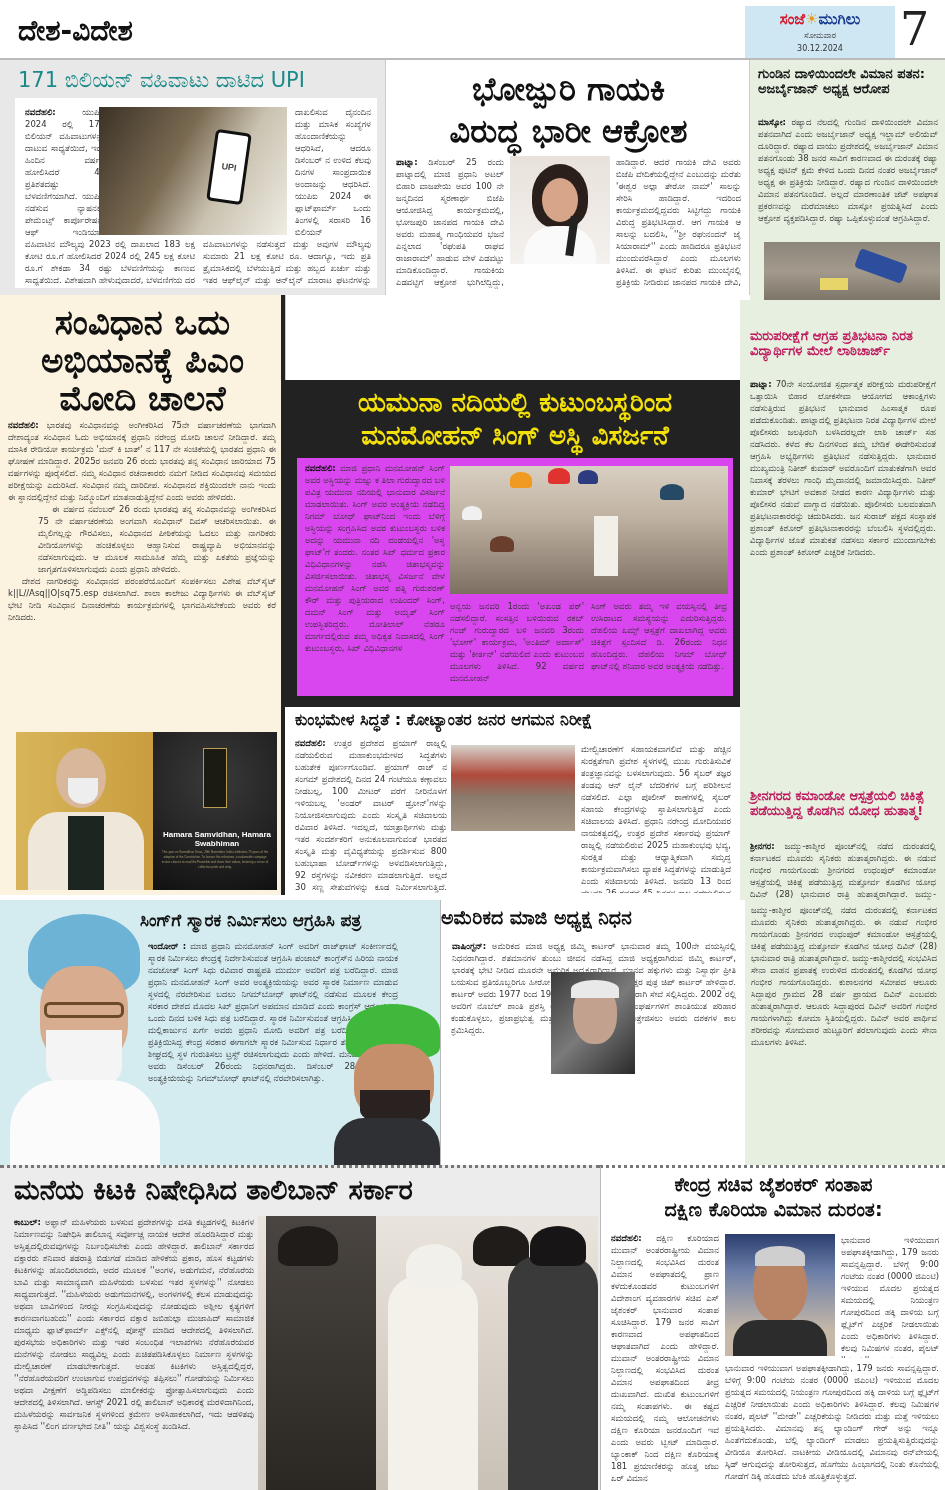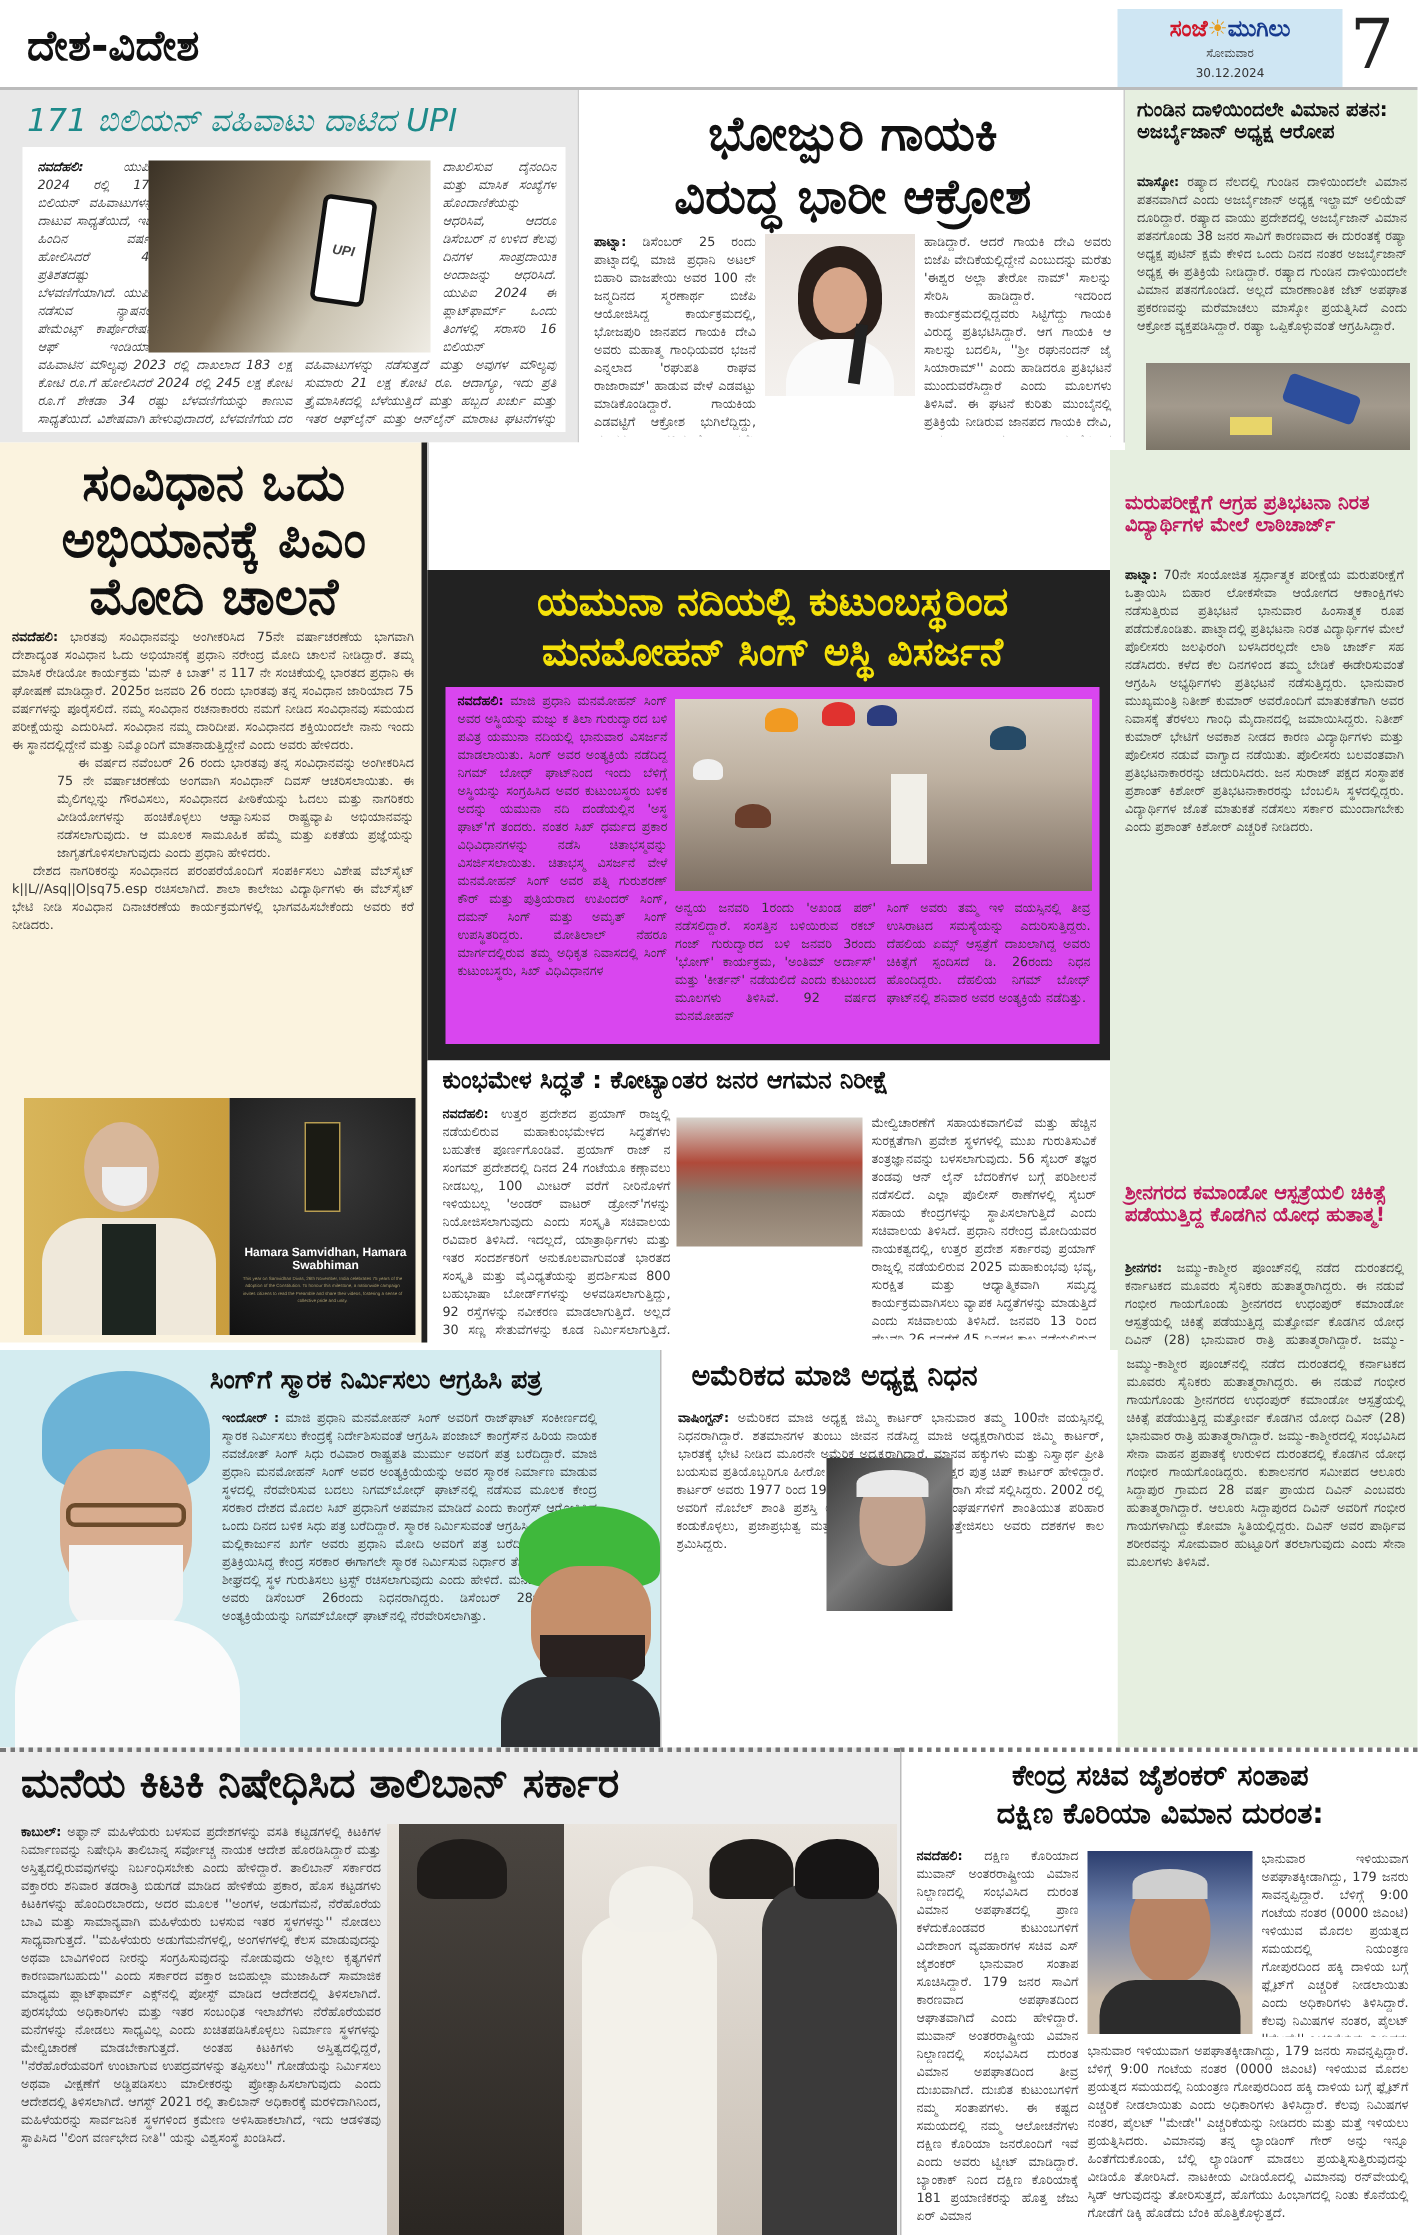--- a/index.html
+++ b/index.html
@@ -14,21 +14,21 @@
   .page-no { left: 900px; top: 2px; font-family: "DejaVu Serif", serif; font-size: 46px; color: #222; }
   .topline { left: 0; top: 58px; width: 945px; height: 2px; background: #bbb; }
 
   .box { position: absolute; overflow: hidden; }
   .body-text { font-size: 8.5px; line-height: 12px; color: #333; text-align: justify; }
   .body-text b { color: #111; }
   .img { position: absolute; overflow: hidden; }
   .caption-en { color: #fff; font-family: "Liberation Sans", sans-serif; font-weight: bold; }
 
   
-  #upi { left: 0; top: 60px; width: 385px; height: 235px; background: #e8e8e8; font-style: italic; }
+  #upi { left: 0; top: 60px; width: 385px; height: 235px; background: #e8e8e8; }
   #upi .hl { position: absolute; left: 18px; top: 8px; font-size: 21px; color: #1d8a8a; white-space: nowrap; }
   #upi .inner { position: absolute; left: 15px; top: 38px; width: 362px; height: 190px; background: #fff; }
   
   #bhoj { left: 385px; top: 60px; width: 365px; height: 235px; background: #fff; border-left: 1px solid #ccc; border-right: 1px solid #ccc; }
   #bhoj .hl { position: absolute; left: 0; width: 365px; top: 8px; text-align: center; font-size: 32px; line-height: 42px; font-weight: bold; color: #111; }
   
   #azer { left: 750px; top: 60px; width: 195px; height: 240px; background: #e6efe0; }
   #azer .hl { position: absolute; left: 8px; top: 6px; font-size: 13px; line-height: 15px; font-weight: bold; color: #111; }
 
   
@@ -43,21 +43,21 @@
   #kumbh .hl { position: absolute; left: 10px; top: 3px; font-size: 16px; font-weight: bold; color: #111; white-space: nowrap; }
   
   #patna { left: 740px; top: 300px; width: 205px; height: 600px; background: #e6efe0; }
   #patna .hl { position: absolute; left: 10px; font-size: 13px; line-height: 15px; font-weight: bold; color: #be185d; }
 
   
   #memorial { left: 0; top: 900px; width: 440px; height: 265px; background: #d4ecf0; }
   #memorial .hl { position: absolute; left: 140px; top: 10px; font-size: 17px; font-weight: bold; color: #111; white-space: nowrap; }
   
   #carter { left: 440px; top: 900px; width: 305px; height: 265px; background: #fff; border-left: 1px solid #bbb; }
-  #carter .hl { position: absolute; left: 20px; top: 6px; font-size: 19px; font-weight: bold; color: #111; white-space: nowrap; }
+  #carter .hl { position: absolute; left: 0; top: 6px; font-size: 19px; font-weight: bold; color: #111; white-space: nowrap; }
 
   
   #taliban { left: 0; top: 1165px; width: 600px; height: 325px; background: #ececec; border-top: 3px dotted #777; }
   #taliban .hl { position: absolute; left: 14px; top: 6px; font-size: 27px; font-weight: bold; color: #111; white-space: nowrap; }
   
   #korea { left: 600px; top: 1165px; width: 345px; height: 325px; background: #fff; border-top: 3px dotted #777; border-left: 1px solid #bbb; }
   #korea .hl { position: absolute; left: 0; width: 345px; top: 4px; text-align: center; font-size: 19px; line-height: 25px; font-weight: bold; color: #111; }
 </style>
 </head>
 <body>

